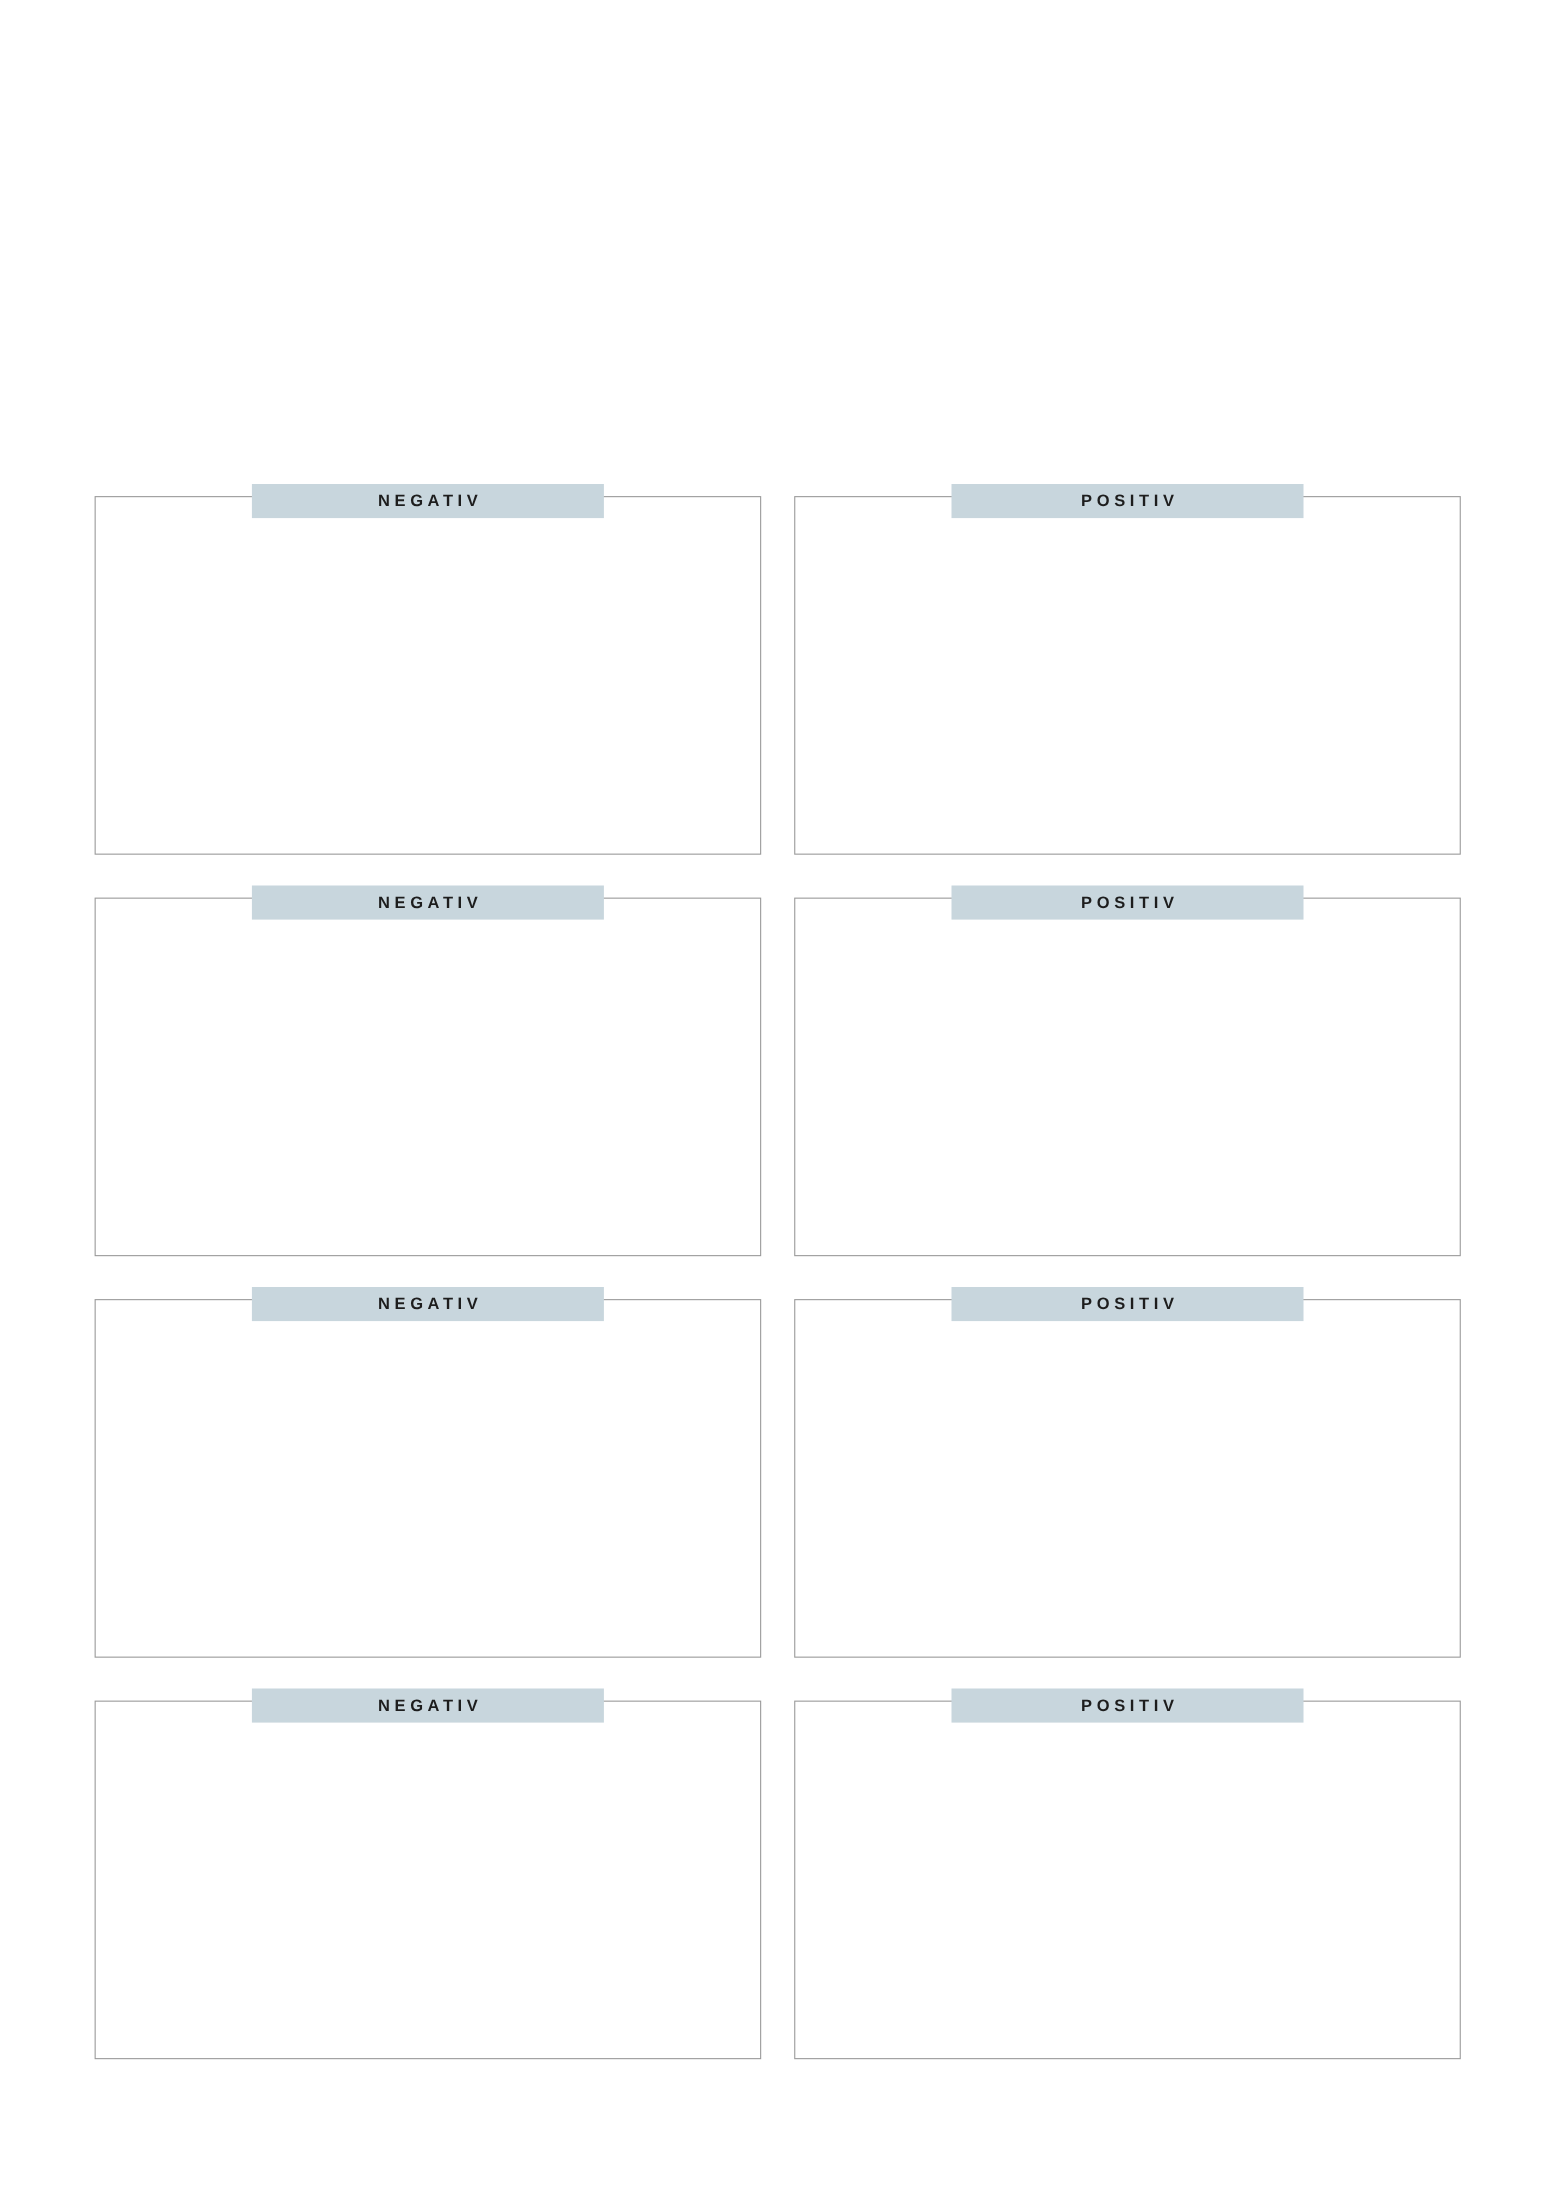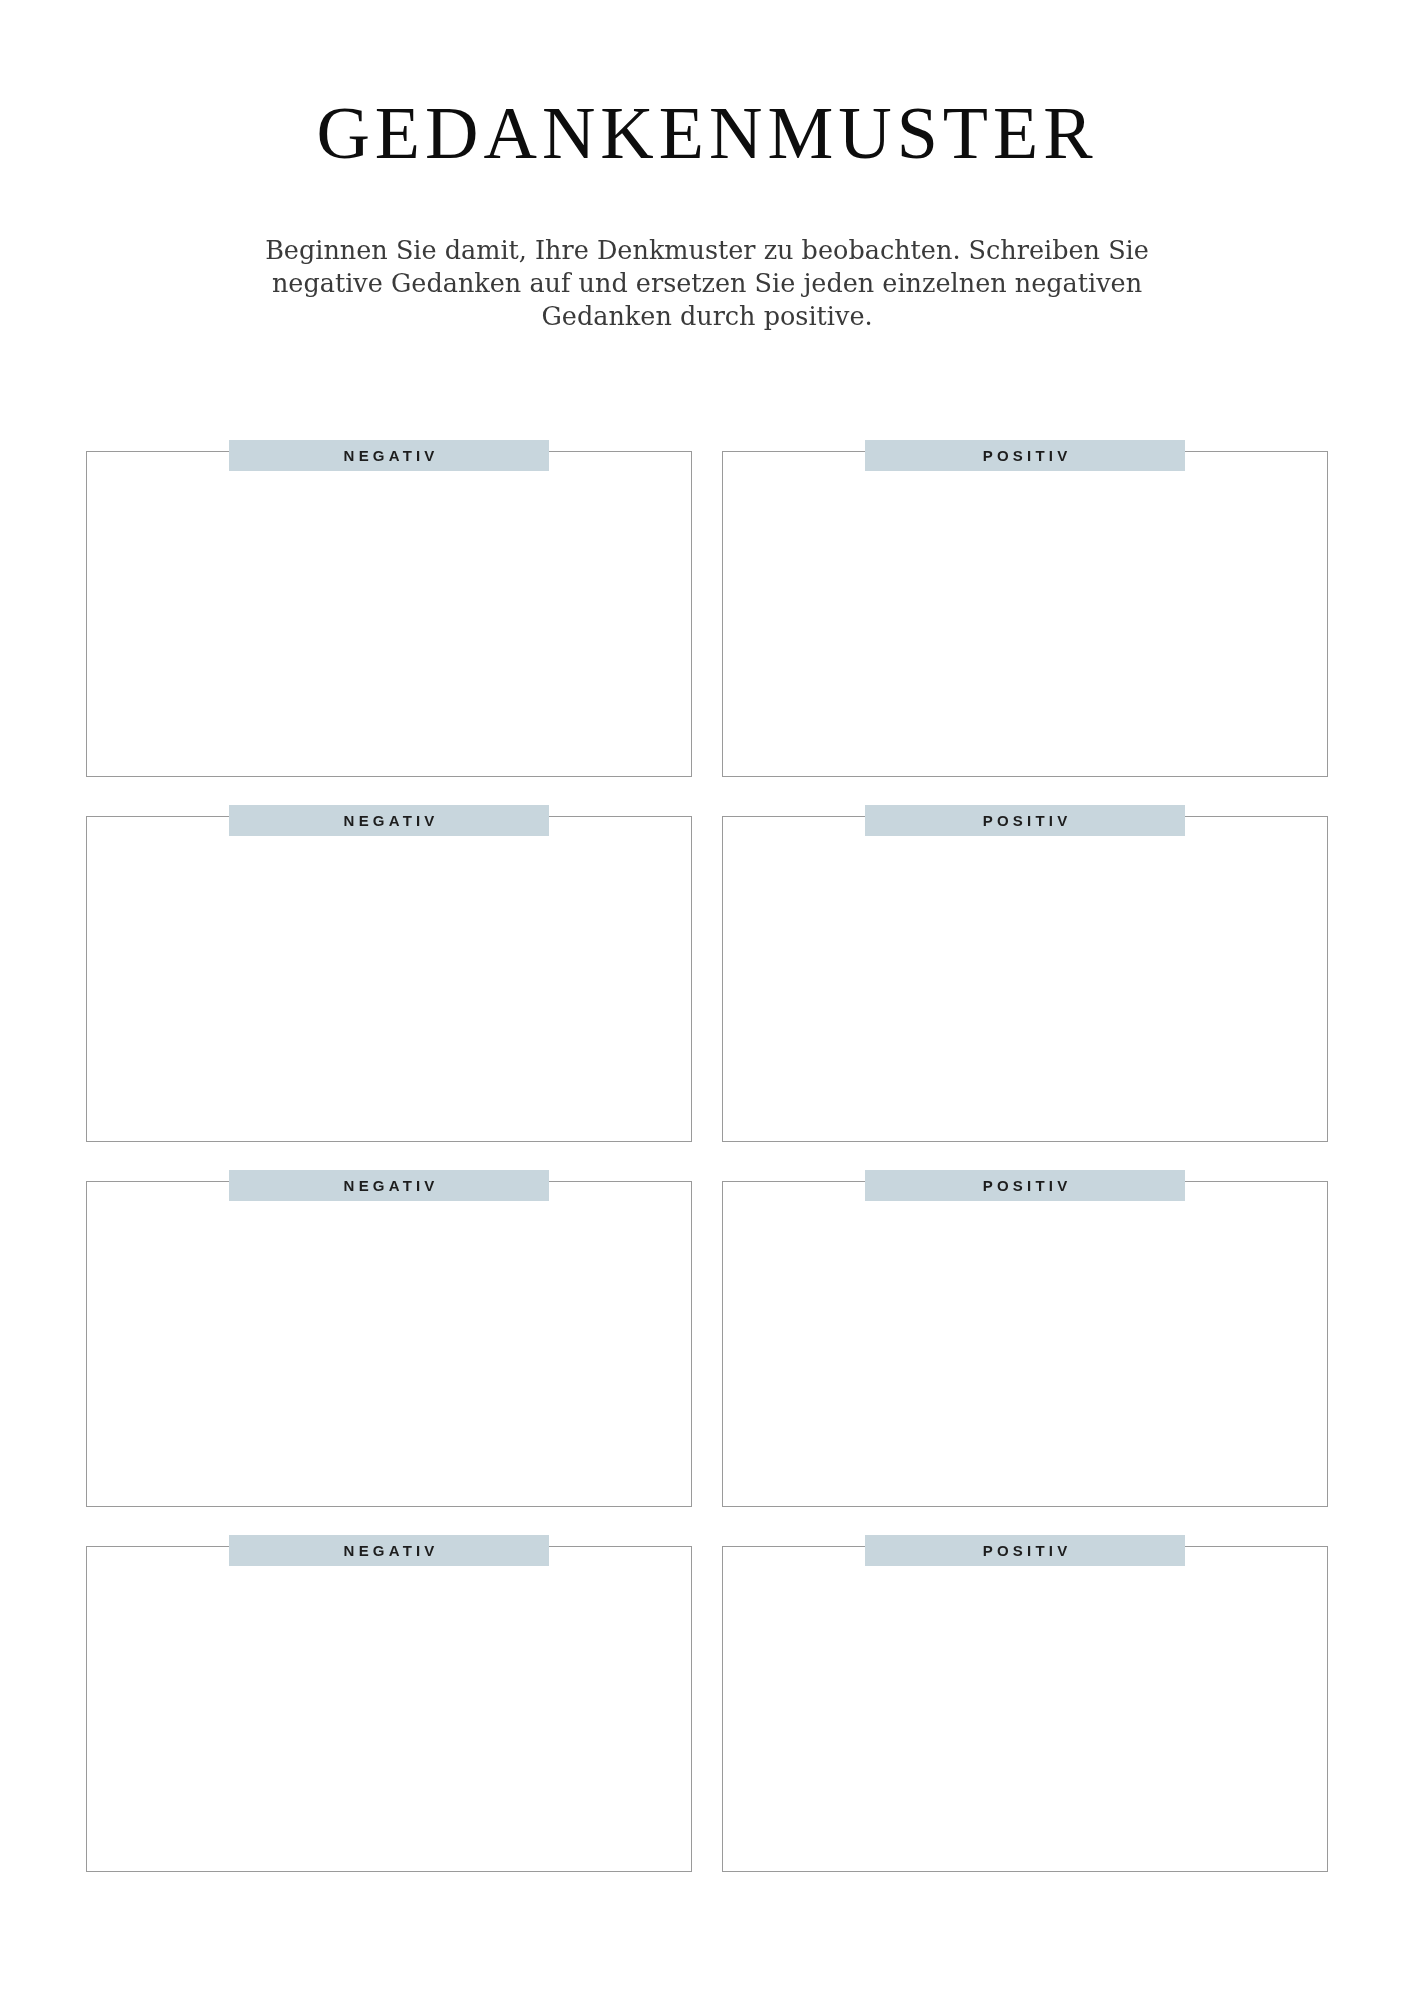--- a/index.html
+++ b/index.html
@@ -95,24 +95,20 @@
     letter-spacing: 4.2px;
     color: #1d1d1d;
     text-indent: 4.2px;
   }
 </style>
 </head>
 <body>
 
 <div class="page">
 
-  <div class="header">
-    <h1 class="title">GEDANKENMUSTER</h1>
-    <p class="subtitle">Beginnen Sie damit, Ihre Denkmuster zu beobachten. Schreiben Sie negative Gedanken auf und ersetzen Sie jeden einzelnen negativen Gedanken durch positive.</p>
-  </div>
 
   <div class="grid">
 
     <div class="row">
       <div class="cell">
         <div class="tab">NEGATIV</div>
         <div class="box-frame"></div>
       </div>
       <div class="cell">
         <div class="tab">POSITIV</div>

